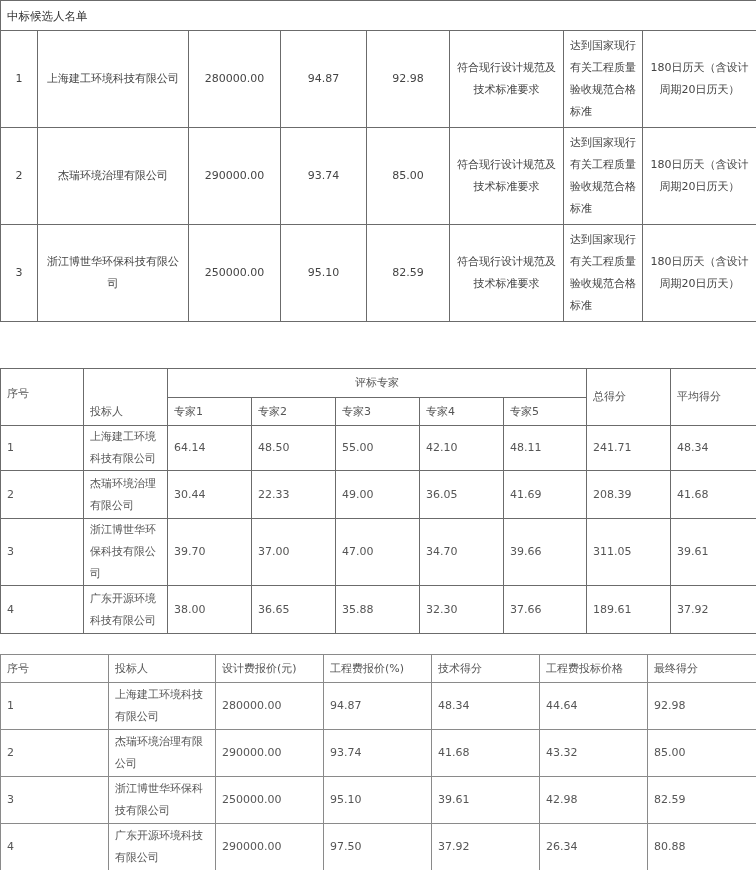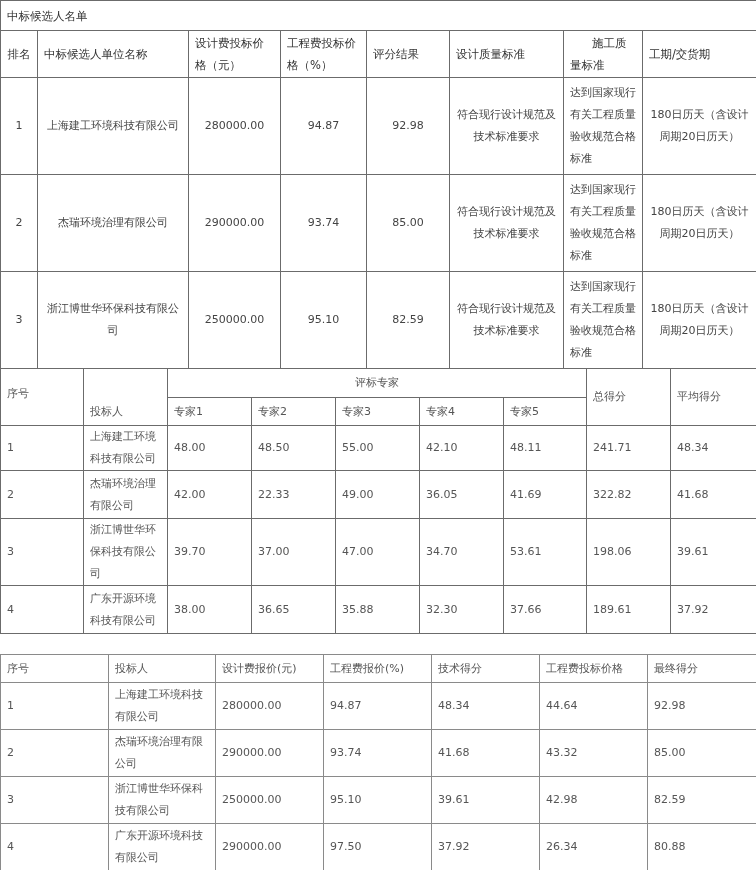--- a/index.html
+++ b/index.html
@@ -34,30 +34,20 @@
       <col style="width:86px">
     <col style="width:83px">
       <col style="width:114px">
       <col style="width:79px">
       <col style="width:114px">
   </colgroup>
   <tbody>
       <tr class="title-row">
     <td colspan="8" class="title l">中标候选人名单</td>
   </tr>
-  <tr class="hdr">
-    <td class="c">排名</td>
-    <td class="l">中标候选人单位名称</td>
-    <td class="l">设计费投标价格（元）</td>
-    <td class="l">工程费投标价格（%）</td>
-    <td class="l">评分结果</td>
-    <td class="l">设计质量标准</td>
-    <td class="l" style="text-indent:22px">施工质量标准</td>
-    <td class="l">工期/交货期</td>
-  </tr>
   <tr class="row">
     <td class="c">1</td>
     <td class="c">上海建工环境科技有限公司</td>
     <td class="c">280000.00</td>
     <td class="c">94.87</td>
     <td class="c">92.98</td>
     <td class="c">符合现行设计规范及技术标准要求</td>
     <td class="l">达到国家现行有关工程质量验收规范合格标准</td>
     <td class="c">180日历天（含设计周期20日历天）</td>
   </tr>
@@ -107,48 +97,48 @@
   <tr class="h2">
     <td class="l">专家1</td>
     <td class="l">专家2</td>
     <td class="l">专家3</td>
     <td class="l">专家4</td>
     <td class="l">专家5</td>
   </tr>
   <tr style="height:45px">
     <td class="l">1</td>
     <td class="l">上海建工环境科技有限公司</td>
-    <td class="l">48.00</td>
+    <td class="l">64.14</td>
     <td class="l">48.50</td>
     <td class="l">55.00</td>
     <td class="l">42.10</td>
     <td class="l">48.11</td>
     <td class="l">241.71</td>
     <td class="l">48.34</td>
   </tr>
   <tr style="height:48px">
     <td class="l">2</td>
     <td class="l">杰瑞环境治理有限公司</td>
-    <td class="l">42.00</td>
+    <td class="l">30.44</td>
     <td class="l">22.33</td>
     <td class="l">49.00</td>
     <td class="l">36.05</td>
     <td class="l">41.69</td>
-    <td class="l">322.82</td>
+    <td class="l">208.39</td>
     <td class="l">41.68</td>
   </tr>
   <tr style="height:66px">
     <td class="l">3</td>
     <td class="l">浙江博世华环保科技有限公司</td>
     <td class="l">39.70</td>
     <td class="l">37.00</td>
     <td class="l">47.00</td>
     <td class="l">34.70</td>
-    <td class="l">53.61</td>
-    <td class="l">198.06</td>
+    <td class="l">39.66</td>
+    <td class="l">311.05</td>
     <td class="l">39.61</td>
   </tr>
   <tr style="height:48px">
     <td class="l">4</td>
     <td class="l">广东开源环境科技有限公司</td>
     <td class="l">38.00</td>
     <td class="l">36.65</td>
     <td class="l">35.88</td>
     <td class="l">32.30</td>
     <td class="l">37.66</td>

